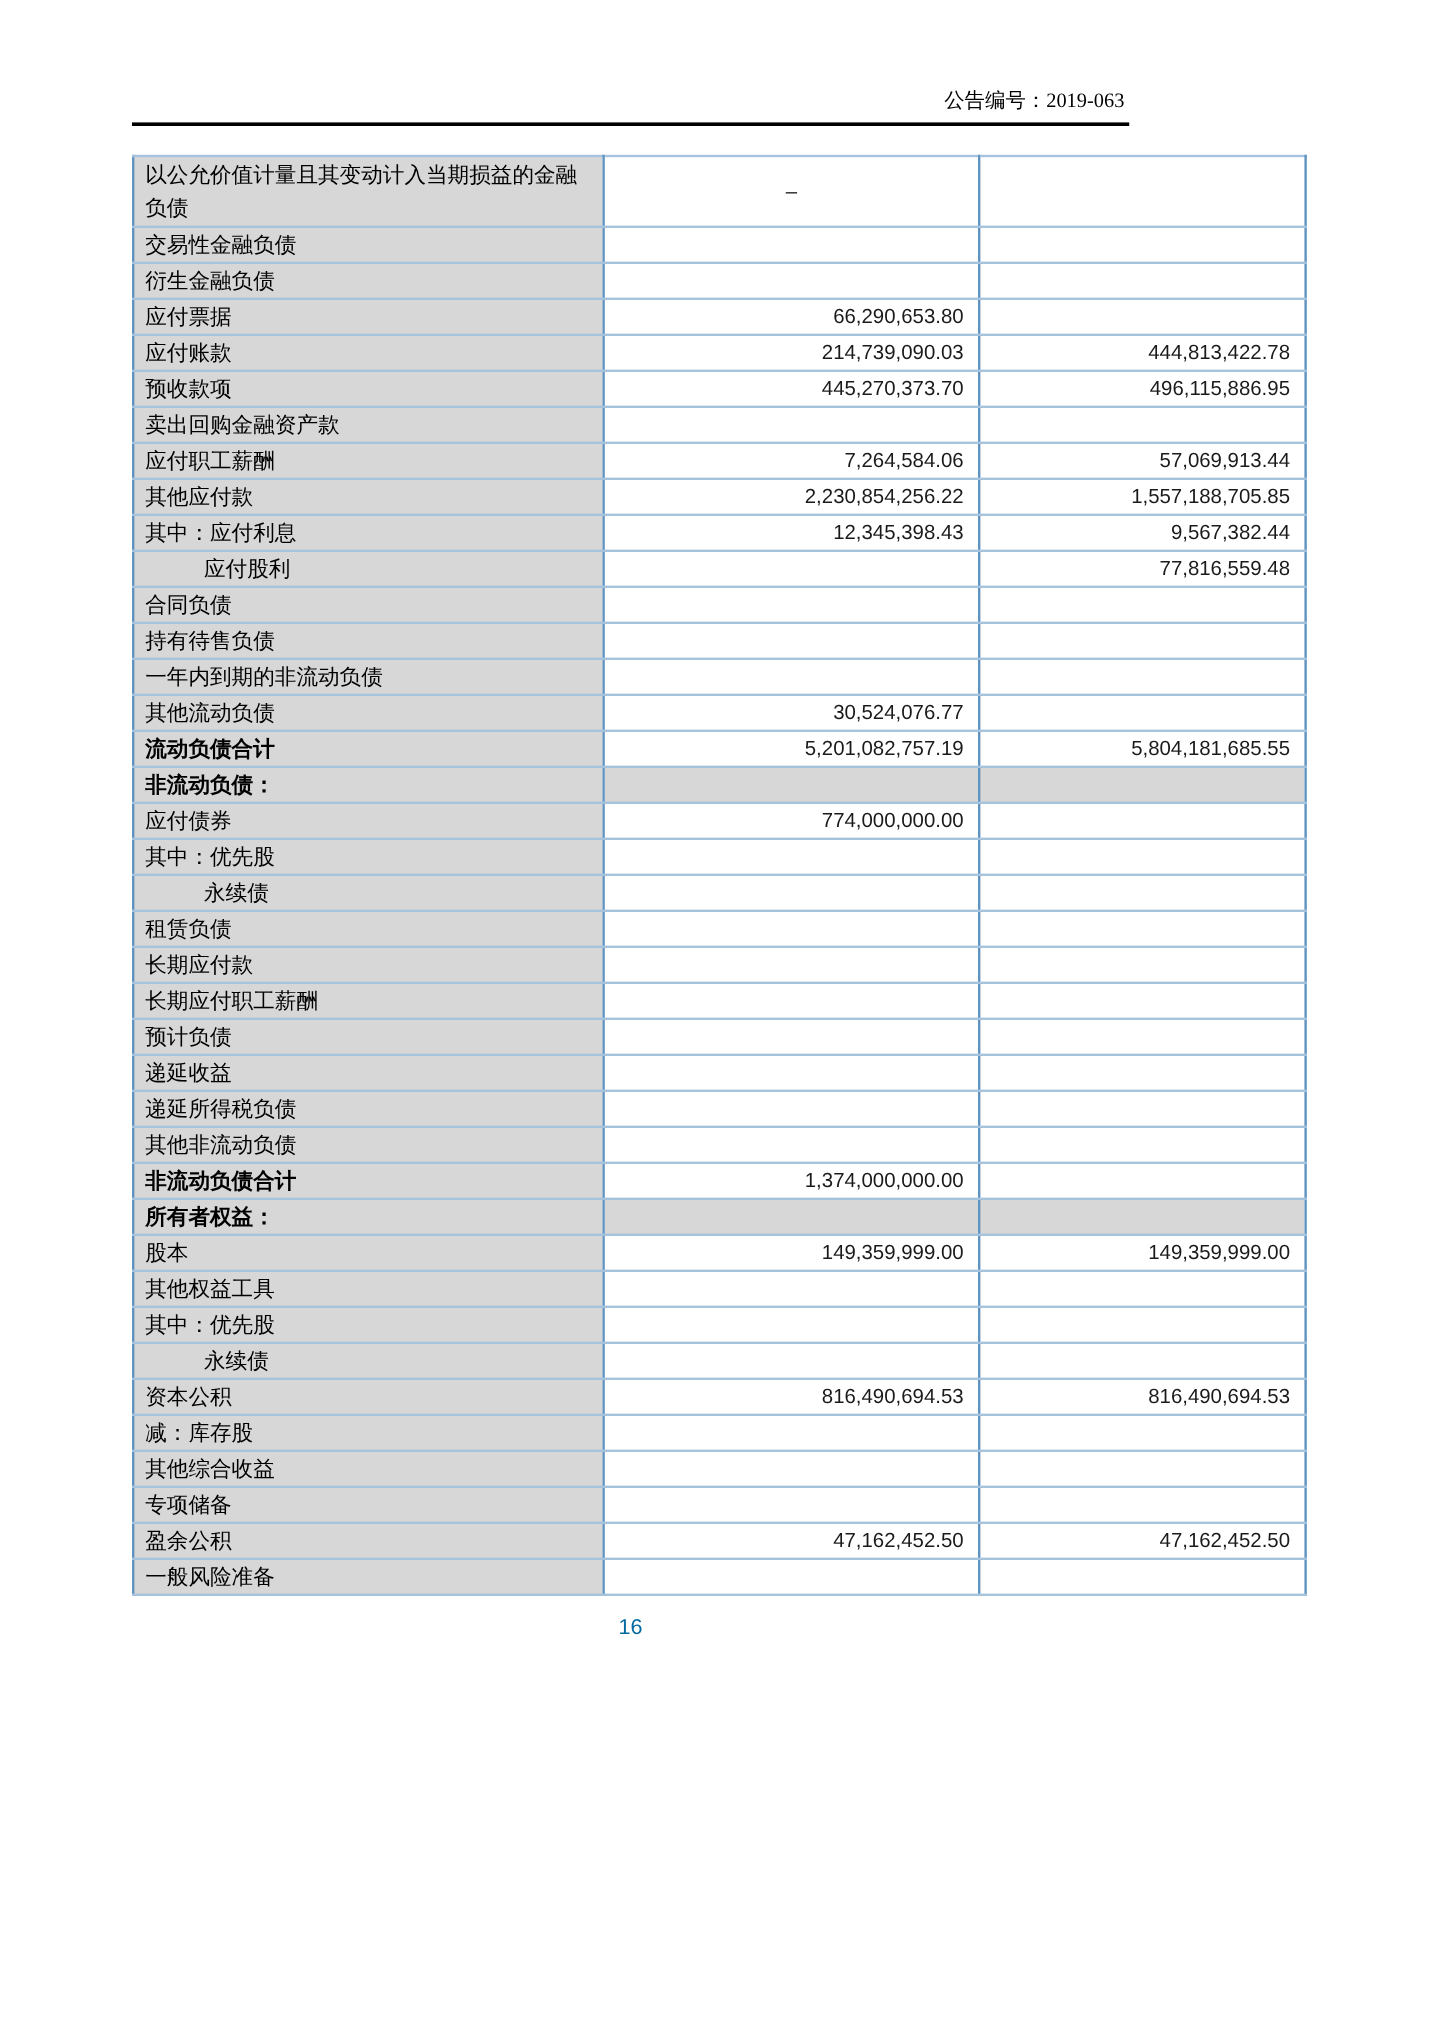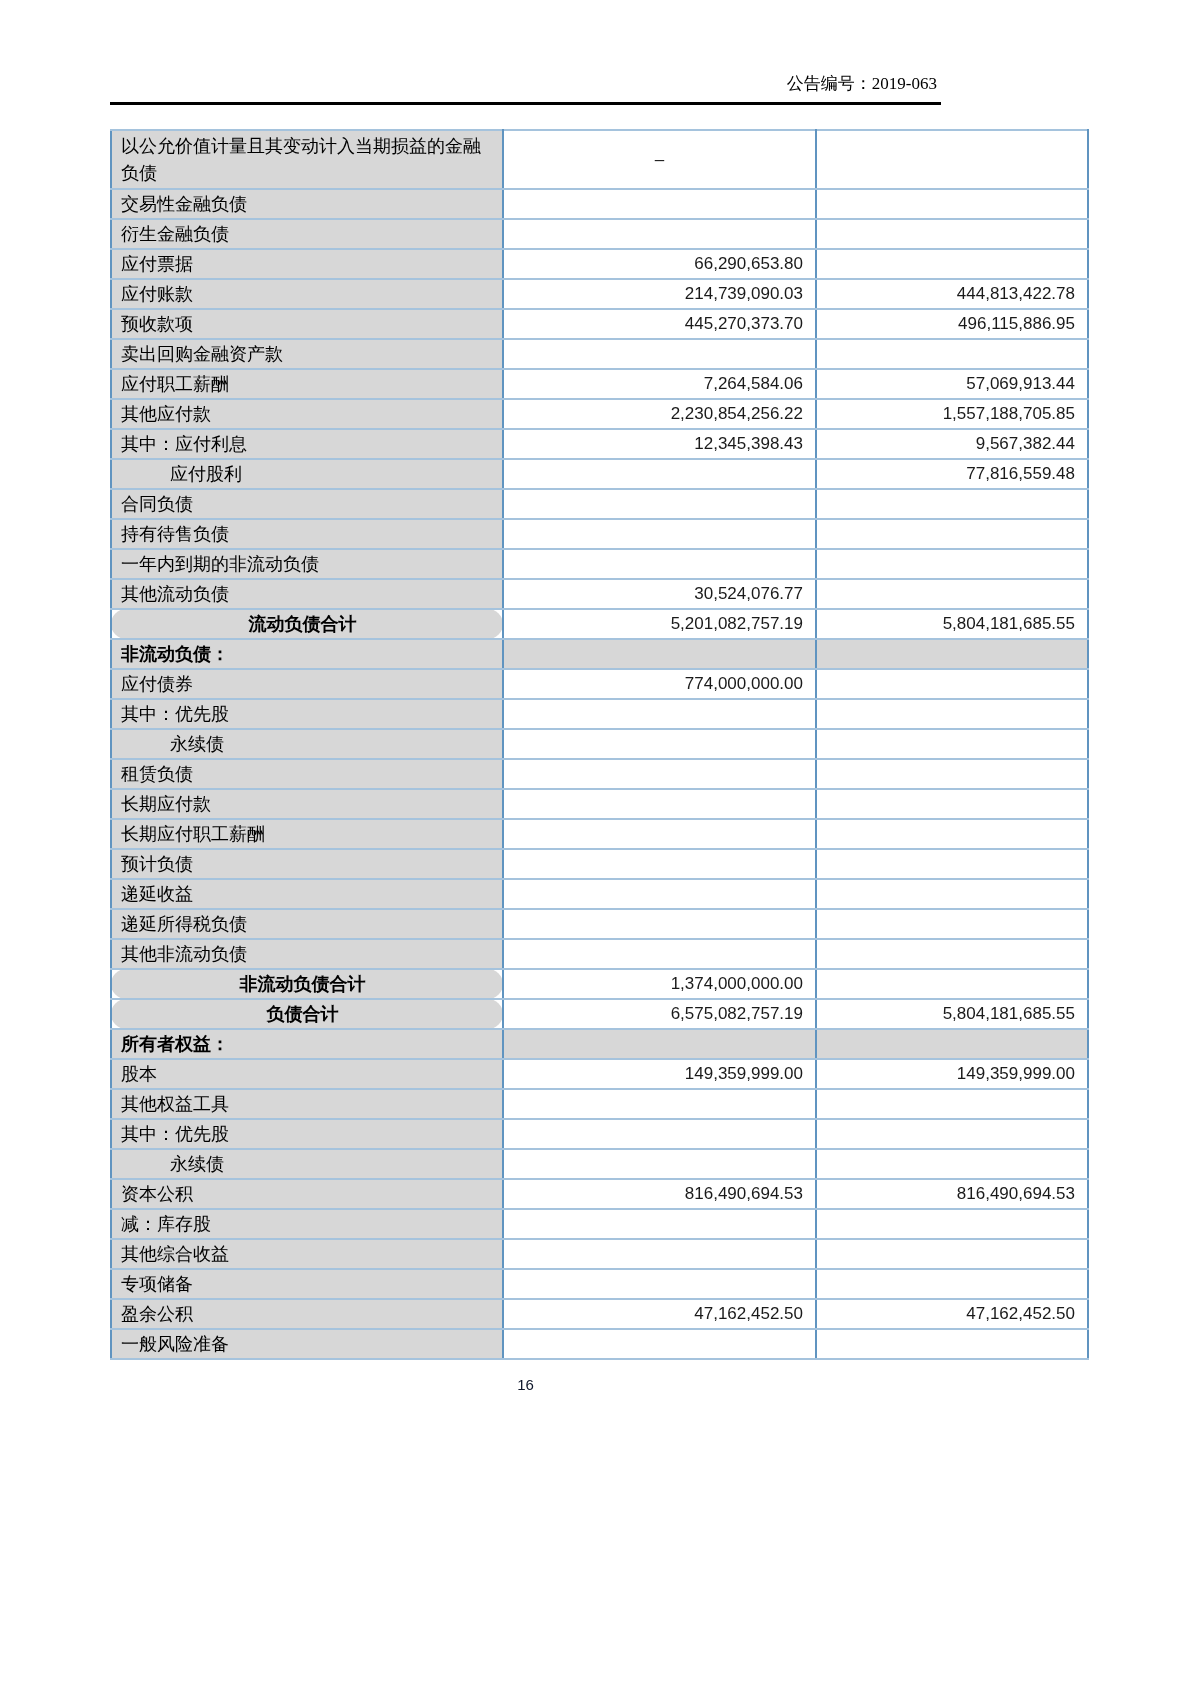--- a/index.html
+++ b/index.html
@@ -61,28 +61,28 @@
     font-size: 17px;
     color: #1a1a1a;
     text-align: right;
     padding: 1px 12px 1px 6px;
   }
   td.num-cell.center { text-align: center; padding-right: 6px; }
   tr.tall td { height: 56px; }
   tr.tall td.label-cell { line-height: 27px; padding-top: 2px; }
   tr.row-section td { background: #d7d7d7; }
   tr.row-section td.label-cell { font-weight: bold; }
-  tr.row-total td.label-cell { font-weight: bold; text-align: center; padding-right: 18px; border-radius: 15px; }
+  tr.row-total td.label-cell { font-weight: bold; text-align: left; padding-right: 18px; }
   
   .page-footer {
     margin-top: 16px;
     text-align: center;
-    font-size: 15px;
+    font-size: 18px;
     font-family: "Liberation Sans", "DejaVu Sans", sans-serif;
-    color: #0f172a;
+    color: #0369a1;
   }
 </style>
 </head>
 <body>
 
 <div class="page">
 
   <div class="doc-header">
     <span>公告编号：2019-063</span>
   </div>
@@ -227,25 +227,20 @@
         <tr class="row-item">
           <td class="label-cell">其他非流动负债</td>
           <td class="num-cell"></td>
           <td class="num-cell"></td>
         </tr>
         <tr class="row-total">
           <td class="label-cell">非流动负债合计</td>
           <td class="num-cell">1,374,000,000.00</td>
           <td class="num-cell"></td>
         </tr>
-        <tr class="row-total">
-          <td class="label-cell">负债合计</td>
-          <td class="num-cell">6,575,082,757.19</td>
-          <td class="num-cell">5,804,181,685.55</td>
-        </tr>
         <tr class="row-section">
           <td class="label-cell">所有者权益：</td>
           <td class="num-cell"></td>
           <td class="num-cell"></td>
         </tr>
         <tr class="row-item">
           <td class="label-cell">股本</td>
           <td class="num-cell">149,359,999.00</td>
           <td class="num-cell">149,359,999.00</td>
         </tr>

